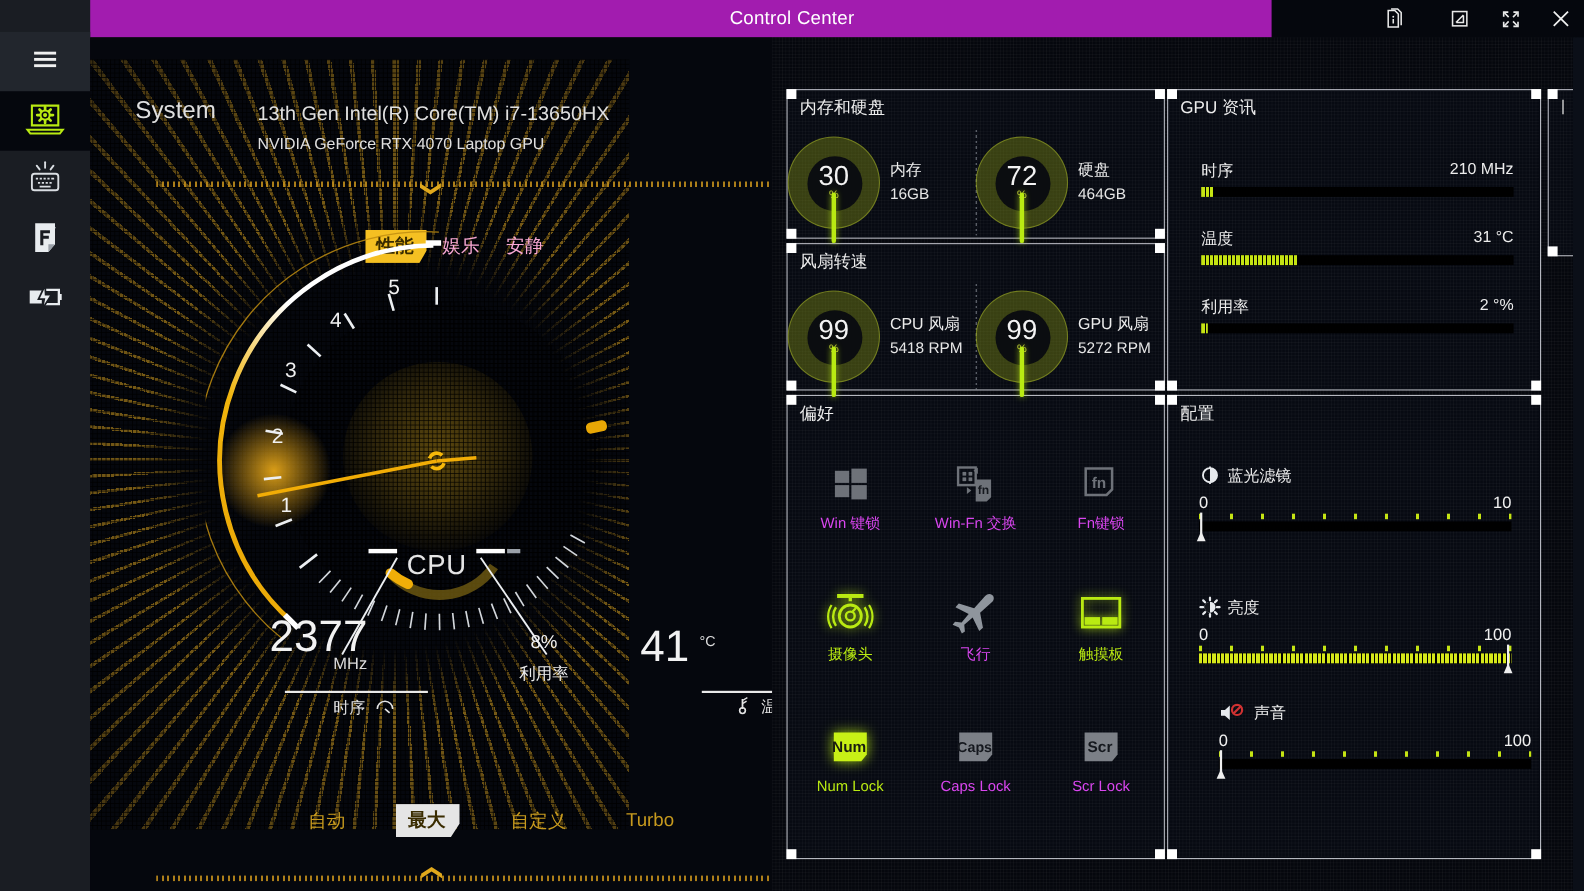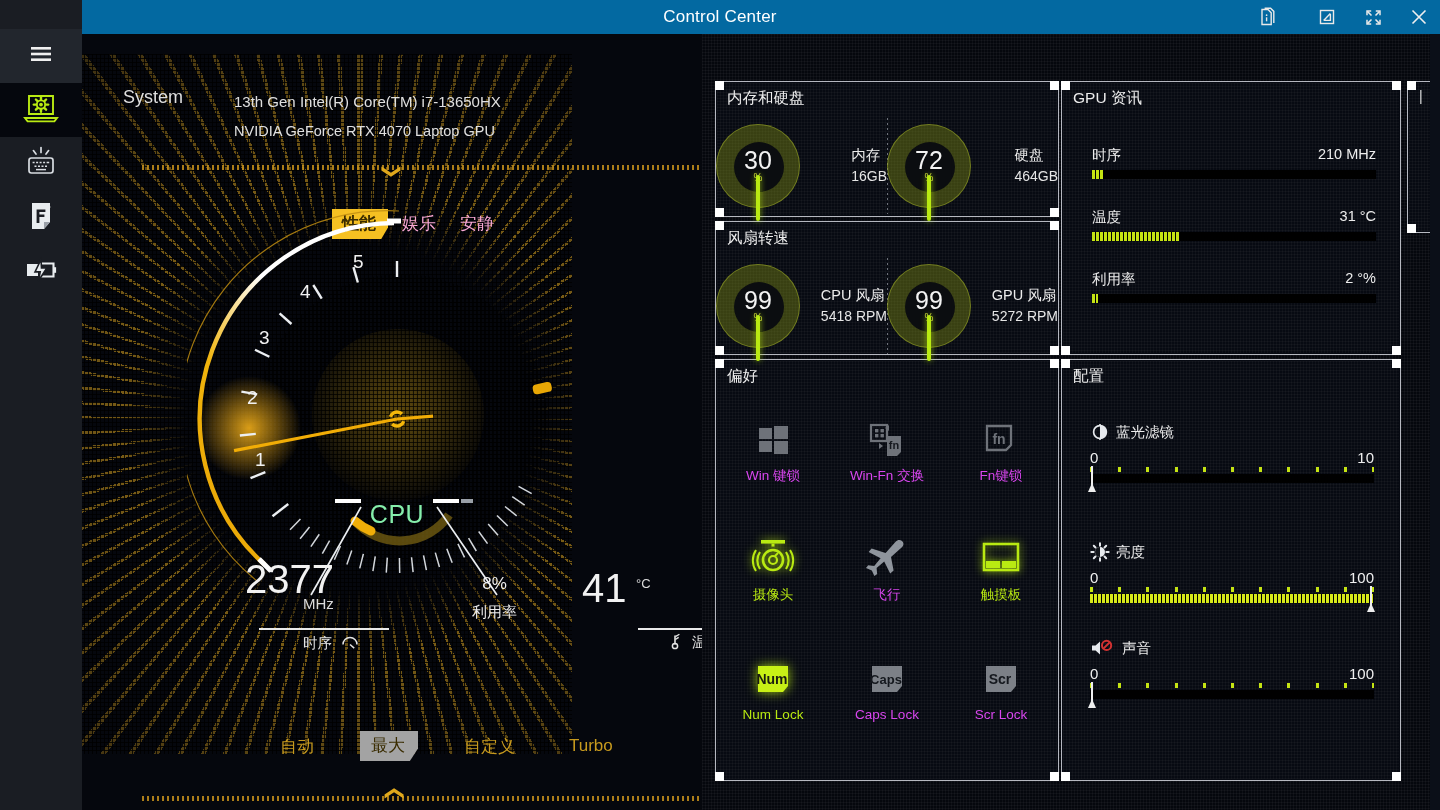--- a/index.html
+++ b/index.html
@@ -14,22 +14,22 @@
   
   .dots {
     background-image:
       linear-gradient(rgba(255,255,255,.030) 1px, transparent 1px),
       linear-gradient(90deg, rgba(255,255,255,.030) 1px, transparent 1px);
     background-size: 3px 3px, 3px 3px;
   }
 
   
   #titlebar {
-    position:absolute; left:0; top:0; width:1440px; height:34px;
-    background:#0369a1;
+    position:absolute; left:0; top:0; width:1156px; height:34px;
+    background:#a21caf;
   }
   #title-text {
     position:absolute; left:0; top:0; width:1440px; height:34px;
     line-height:34px; text-align:center;
     font-size:17px; color:#ffffff; letter-spacing:.2px;
   }
   .winbtn {
     position:absolute; top:4px; width:28px; height:26px;
     display:flex; align-items:center; justify-content:center;
     cursor:pointer;
@@ -69,22 +69,22 @@
   }
   #fanfield-dots {
     position:absolute; left:-270px; top:20px; width:760px; height:700px;
     background-image:
       linear-gradient(rgba(0,0,0,.85) 1px, transparent 1px),
       linear-gradient(90deg, rgba(0,0,0,.85) 1px, transparent 1px);
     background-size:4px 4px,4px 4px;
     pointer-events:none;
   }
 
-  #system-label { position:absolute; left:41px; top:53px; font-size:18px; color:#dfdfdf; font-weight:300;}
-  #cpu-name  { position:absolute; left:152px; top:59px; font-size:15px; color:#e0e0e0;}
+  #system-label { position:absolute; left:41px; top:53px; font-size:22px; color:#dfdfdf; font-weight:300;}
+  #cpu-name  { position:absolute; left:152px; top:59px; font-size:18px; color:#e0e0e0;}
   #gpu-name  { position:absolute; left:152px; top:89px; font-size:14.5px; color:#e0e0e0;}
 
   .dotted-rule {
     position:absolute; height:5px;
     background-image: repeating-linear-gradient(90deg,#c9931c 0 2px, rgba(0,0,0,0) 2px 5px);
     opacity:.85;
   }
   #rule-top { left:60px; top:131px; width:560px; }
   #rule-bottom { left:60px; top:762px; width:560px; }
   .chev {
@@ -120,21 +120,21 @@
     position:absolute; left:70px; top:65px; width:290px; height:290px; border-radius:50%;
     background-image:
       linear-gradient(rgba(0,0,0,.70) 1px, transparent 1px),
       linear-gradient(90deg, rgba(0,0,0,.70) 1px, transparent 1px);
     background-size:4px 4px,4px 4px;
     pointer-events:none;
   }
   .gnum { position:absolute; font-size:19px; color:#f1f1f1; font-weight:300;}
   #cpu-word {
     position:absolute; left:0; top:291px; width:420px; text-align:center;
-    font-size:25px; color:#86efac; font-weight:300; letter-spacing:.5px;
+    font-size:25px; color:#e5e5e5; font-weight:300; letter-spacing:.5px;
   }
 
   
   #clock-block { position:absolute; left:163px; top:525px; width:150px; text-align:left;}
   #clock-val { font-size:40px; color:#f2f2f2; font-weight:300; line-height:40px;}
   #clock-unit { font-size:15px; color:#dcdcdc; position:relative; left:58px; top:-4px;}
   #clock-underline { position:absolute; left:14px; top:69px; width:130px; height:2px; background:#e9e9e9;}
   #clock-label { position:absolute; left:58px; top:75px; font-size:14.5px; color:#e4e4e4; white-space:nowrap;}
 
   #util-block { position:absolute; left:325px; top:540px; width:175px; text-align:center;}
@@ -144,21 +144,21 @@
   #temp-block { position:absolute; left:500px; top:534px; width:170px; }
   #temp-val { font-size:40px; color:#f2f2f2; font-weight:300; line-height:40px; display:inline-block;}
   #temp-unit { font-size:13px; color:#dcdcdc; display:inline-block; vertical-align:14px; margin-left:5px;}
   #temp-underline { position:absolute; left:56px; top:60px; width:122px; height:2px; background:#e9e9e9;}
   #temp-label { position:absolute; left:86px; top:65px; font-size:14.5px; color:#e4e4e4; white-space:nowrap;}
 
   
   #perfrow { position:absolute; left:190px; top:697px; display:flex; align-items:center; gap:38px;}
   .perfbtn { font-size:17px; color:#c79a1e; cursor:pointer; padding:3px 8px;}
   .perfbtn.active {
-    color:#3a2c00; background:#a3a3a3; font-weight:400; padding:3px 13px 4px 11px;
+    color:#3a2c00; background:#e5e5e5; font-weight:700; padding:3px 13px 4px 11px;
     clip-path: polygon(0 0,100% 0,100% 58%,86% 100%,0 100%);
   }
   #fan-control-label {
     position:absolute; left:0; top:775px; width:620px; text-align:center;
     font-size:17px; color:#d8d8d8; cursor:pointer;
   }
 
   
   #rightpane { position:absolute; left:702px; top:34px; width:738px; height:776px; background:#05070d;}
   #rp-dots {
@@ -191,21 +191,21 @@
 
   #card-mem  { left:14px;  top:48px;  width:342px; height:134px; }
   #card-fan  { left:14px;  top:188px; width:342px; height:132px; }
   #card-pref { left:14px;  top:326px; width:342px; height:420px; }
   #card-gpu  { left:360px; top:48px;  width:338px; height:272px; }
   #card-cfg  { left:360px; top:326px; width:338px; height:420px; }
   #card-edge { left:706px; top:48px;  width:44px;  height:150px; }
 
   
   .meter-pair { position:absolute; left:0; top:34px; width:100%; height:100px; display:flex;}
-  .meter-half { flex:1; display:flex; align-items:center; justify-content:space-between; gap:9px; position:relative;}
+  .meter-half { flex:1; display:flex; align-items:center; justify-content:flex-start; gap:9px; position:relative;}
   .meter-half + .meter-half::before {
     content:""; position:absolute; left:0; top:2px; width:1px; height:96px;
     background-image: repeating-linear-gradient(180deg, rgba(190,195,205,.55) 0 2px, rgba(0,0,0,0) 2px 5px);
   }
   .ring {
     position:relative; width:84px; height:84px; border-radius:50%;
     background: radial-gradient(circle, rgba(0,0,0,0) 0 30%, rgba(126,140,20,.42) 31% 78%, rgba(0,0,0,0) 79%);
     border:1px solid rgba(160,175,40,.55);
     display:flex; align-items:center; justify-content:center; flex-direction:column;
   }
@@ -250,21 +250,21 @@
     background-image: repeating-linear-gradient(90deg,#c5e413 0 3px, rgba(0,0,0,0) 3px 28.2px);
   }
   .sl-bar { position:absolute; left:0; top:7px; width:100%; height:9px; background:#000;}
   .sl-bar>i { display:block; height:9px; background-image: repeating-linear-gradient(90deg,#d6e81a 0 3px, rgba(0,0,0,.5) 3px 4px);}
   .sl-knob { position:absolute; top:-1px; width:7px; height:26px; }
   .sl-knob>.stem { position:absolute; left:3px; top:0; width:2px; height:20px; background:#efefef;}
   .sl-knob>.foot { position:absolute; left:0; top:17px; width:0; height:0;
     border-left:4px solid transparent; border-right:4px solid transparent; border-bottom:9px solid #efefef;}
   #sl-blue { top:62px; }
   #sl-bright { top:182px; }
-  #sl-sound { top:278px; }
+  #sl-sound { top:278px;margin-left:18px; }
 
   
   #hscroll { position:absolute; left:716px; top:775px; width:706px; height:26px; display:flex; align-items:center;}
   #edge-strip { position:absolute; left:1430px; top:34px; width:10px; height:776px; background:#0b0f18;}
 </style>
 </head>
 <body>
 
 <div id="app">
 

